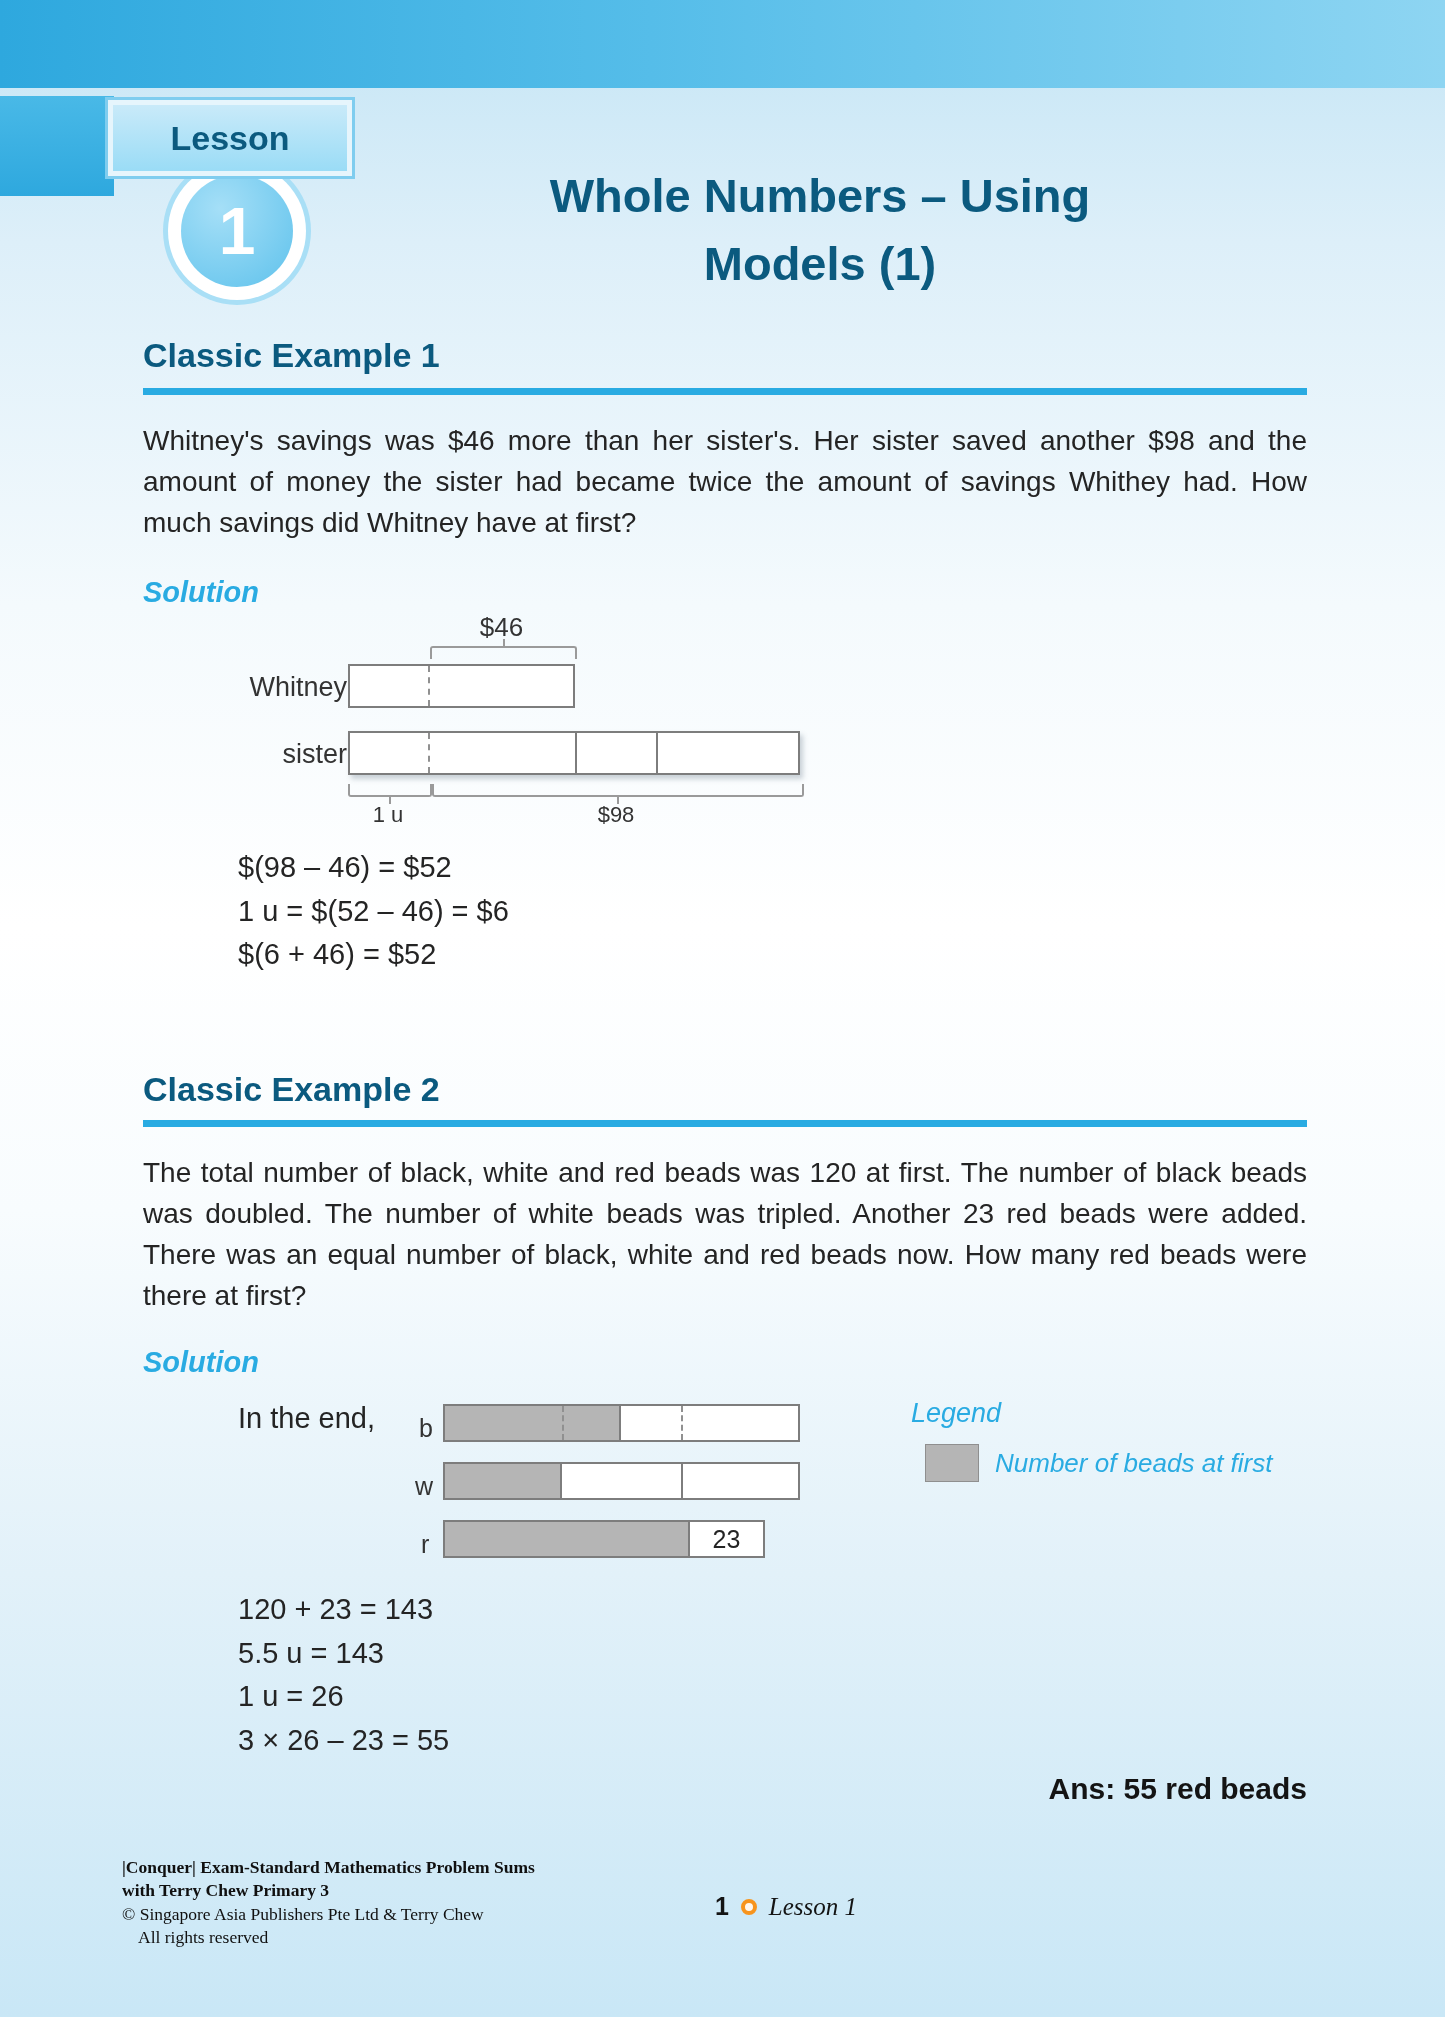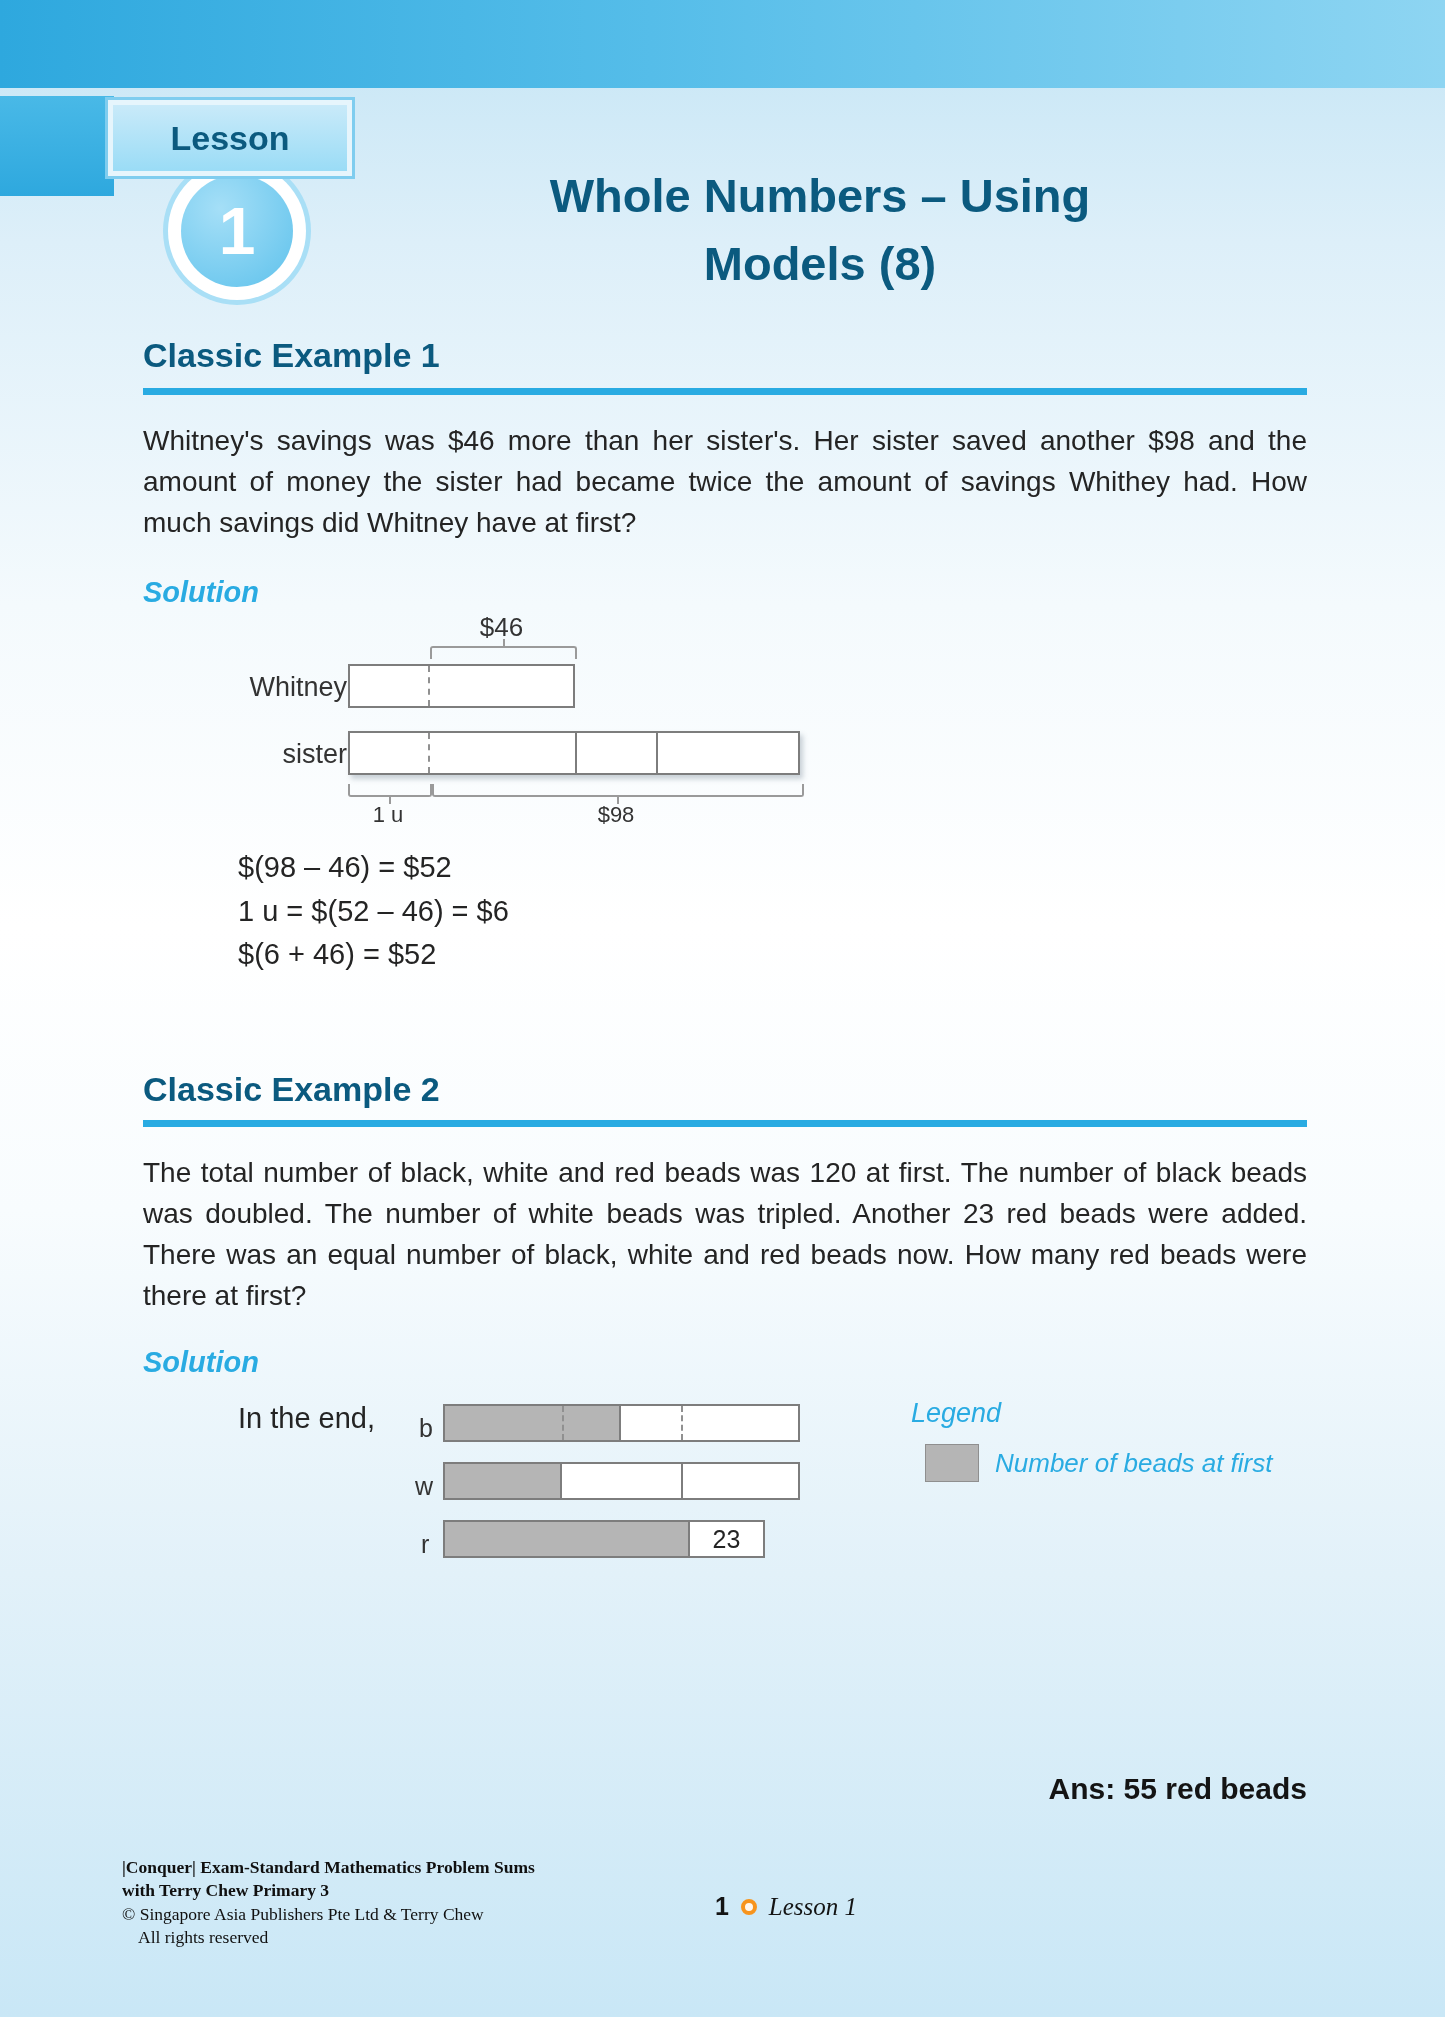--- a/index.html
+++ b/index.html
@@ -130,21 +130,21 @@
 
   <div class="lesson-box">
     <span>Lesson</span>
   </div>
   <div class="lesson-circle">
     <div class="lesson-circle-inner">1</div>
   </div>
 
   <div class="title">
     <div>Whole Numbers – Using</div>
-    <div>Models (8)</div>
+    <div>Models (1)</div>
   </div>
 
   <h2 class="heading h1pos">Classic Example 1</h2>
   <div class="rule rule1"></div>
   <p class="problem p1">Whitney's savings was $46 more than her sister's. Her sister saved another $98 and the amount of money the sister had became twice the amount of savings Whithey had. How much savings did Whitney have at first?</p>
   <div class="solution s1">Solution</div>
 
   <div class="model1">
     <div class="m1-top-label">$46</div>
     <div class="over-brace m1-top-brace">
@@ -204,20 +204,26 @@
     <div class="bar m2-bar m2-bar-r">
       <div class="gray edged" style="width:245px"></div>
       <div class="m2-seg23">23</div>
     </div>
 
     <div class="m2-legend-title">Legend</div>
     <div class="m2-swatch"></div>
     <div class="m2-legend-text">Number of beads at first</div>
   </div>
 
+  <div class="steps st2">
+    <div>120 + 23 = 143</div>
+    <div>5.5 u = 143</div>
+    <div>1 u = 26</div>
+    <div>3 × 26 – 23 = 55</div>
+  </div>
   <div class="answer a2">Ans: 55 red beads</div>
 
   <div class="footer-left">
     <div class="fl-bold">|Conquer| Exam-Standard Mathematics Problem Sums</div>
     <div class="fl-bold">with Terry Chew Primary 3</div>
     <div>© Singapore Asia Publishers Pte Ltd &amp; Terry Chew</div>
     <div class="fl-indent">All rights reserved</div>
   </div>
   <div class="footer-center">
     <span class="fc-num">1</span>

